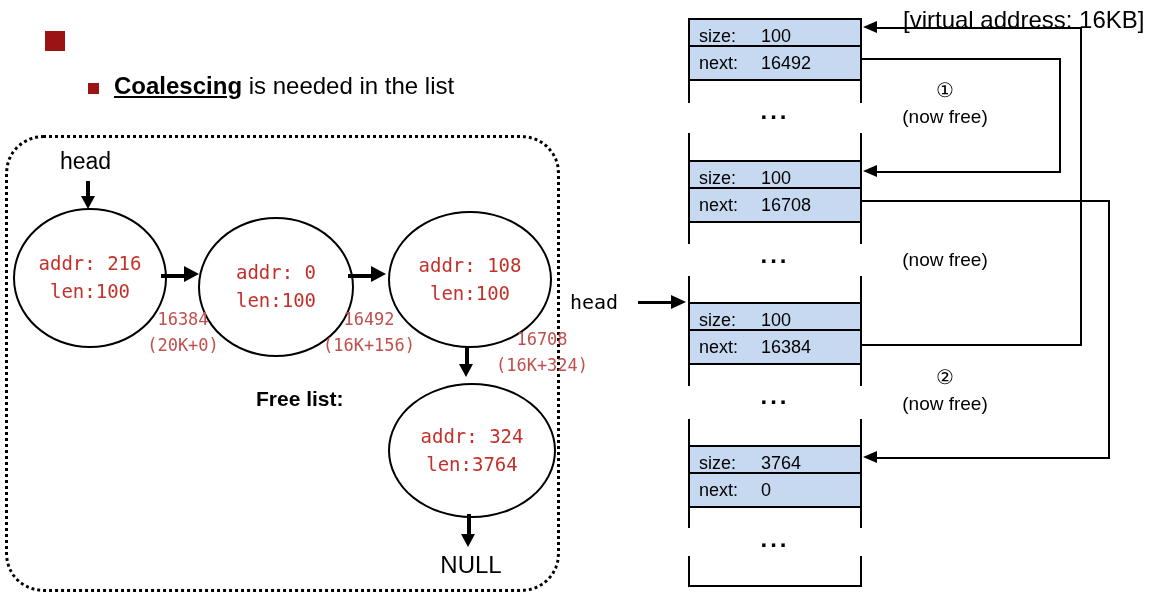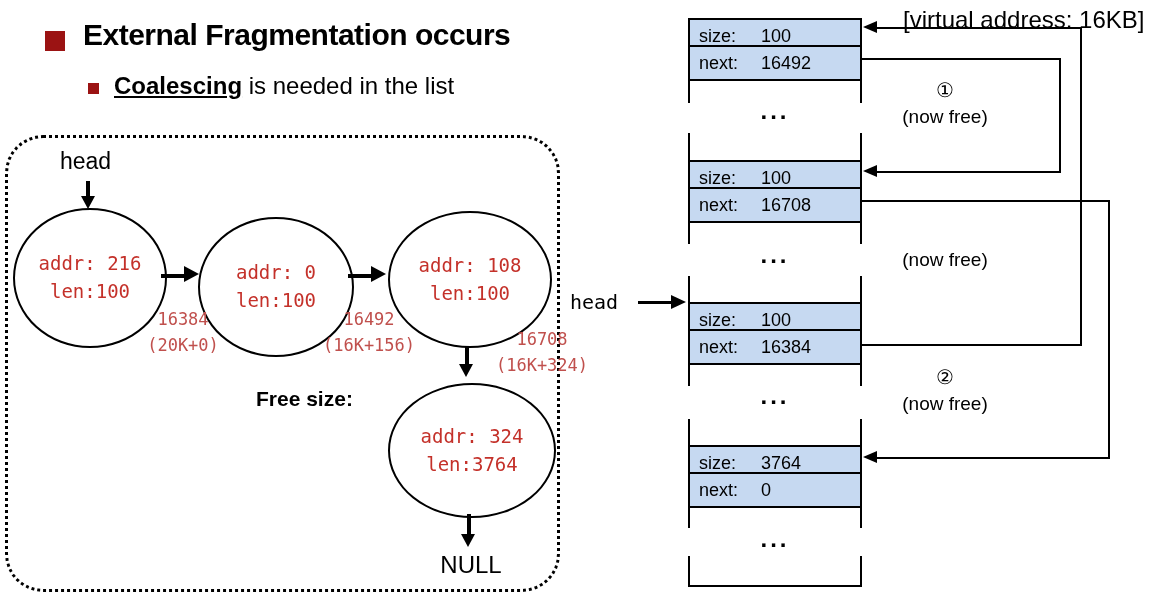--- a/index.html
+++ b/index.html
@@ -44,21 +44,20 @@
   .ann .num{font-size:20px;}
   .note{font-size:19px;white-space:nowrap;}
   .va-label{width:240px;text-align:center;font-size:24px;white-space:nowrap;}
 </style>
 </head>
 <body>
 
 <div id="stage">
 
   <div class="abs bullet-lg" style="left:45px;top:31px;"></div>
-  <div class="abs title" style="left:83px;top:18px;">External Fragmentation occurs</div>
   <div class="abs bullet-sm" style="left:88px;top:83px;"></div>
   <div class="abs subtitle" style="left:114px;top:72px;"><b>Coalescing</b><span> is needed in the list</span></div>
 
   <div class="abs dotted-box" style="left:5px;top:135px;width:549px;height:451px;"></div>
 
   <div class="abs head-label" style="left:60px;top:148px;">head</div>
   <div class="abs vline4" style="left:86px;top:181px;height:16px;"></div>
   <div class="abs ahD" style="left:81px;top:196px;"></div>
 
   <div class="abs node" style="left:13px;top:208px;width:150px;height:136px;">
@@ -80,21 +79,21 @@
   <div class="abs ahR" style="left:371px;top:266px;"></div>
   <div class="abs vline4" style="left:465px;top:346px;height:20px;"></div>
   <div class="abs ahD" style="left:459px;top:364px;"></div>
   <div class="abs vline4" style="left:467px;top:514px;height:22px;"></div>
   <div class="abs ahD" style="left:461px;top:534px;"></div>
 
   <div class="abs edge-label" style="left:143px;top:307px;width:80px;"><span>16384</span><br><span>(20K+0)</span></div>
   <div class="abs edge-label" style="left:315px;top:307px;width:108px;"><span>16492</span><br><span>(16K+156)</span></div>
   <div class="abs edge-label" style="left:487px;top:327px;width:110px;"><span>16708</span><br><span>(16K+324)</span></div>
 
-  <div class="abs freelist-label" style="left:256px;top:387px;">Free size:</div>
+  <div class="abs freelist-label" style="left:256px;top:387px;">Free list:</div>
   <div class="abs null-label" style="left:436px;top:551px;width:70px;">NULL</div>
 
   <div class="abs cell" style="left:688px;top:18px;">
       <span class="lab">size:</span>
       <span>100</span>
     </div>
   <div class="abs cell" style="left:688px;top:45px;">
       <span class="lab">next:</span>
       <span>16492</span>
     </div>

